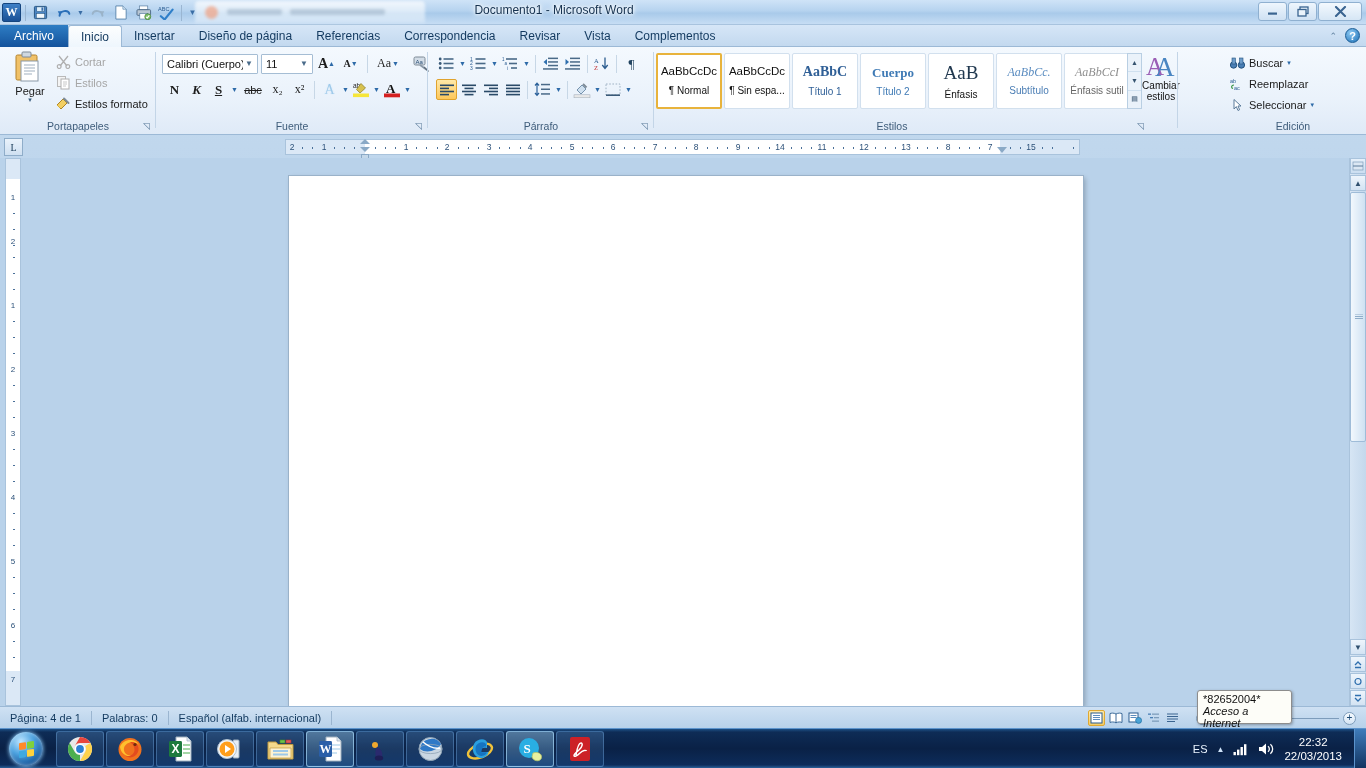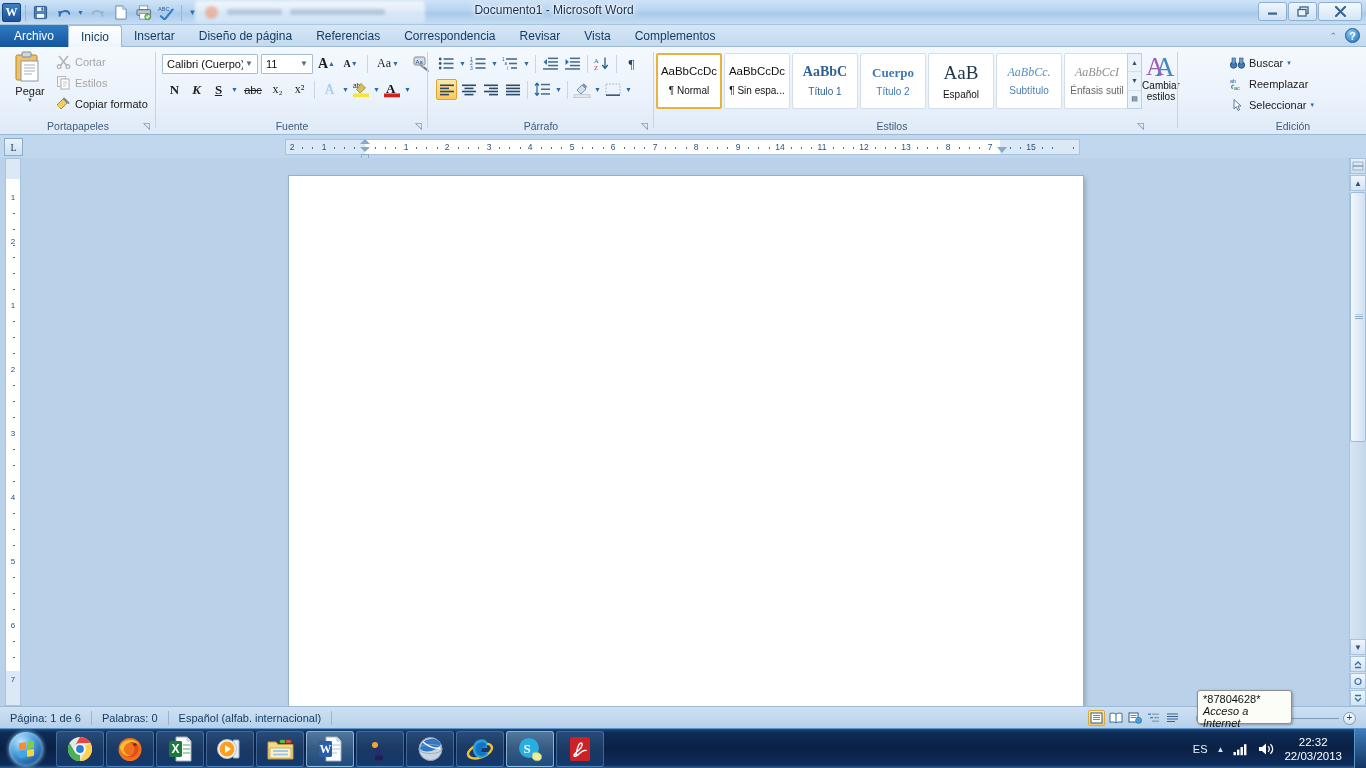--- a/index.html
+++ b/index.html
@@ -383,21 +383,21 @@
             <span>Estilos</span>
           </div>
           <div class="sm-row">
             <span class="ico">
               <svg width="15" height="15" viewBox="0 0 15 15">
                 <path d="M1 9 L7 3 L11 7 L5 13 Z" fill="#f2cf63" stroke="#ad8423"></path>
                 <path d="M8 2.5 L12.5 7" stroke="#7e8b97" stroke-width="2" stroke-linecap="round"></path>
                 <path d="M1 9 L4 12" stroke="#d9b23f" stroke-width="1"></path>
               </svg>
             </span>
-            <span>Copiar formato</span>
+            <span>Estilos formato</span>
           </div>
         </div>
       </div>
       <div class="glabel">Portapapeles</div>
       <div class="dlg">◹</div>
       <div class="gsep" style="right:0;"></div>
     </div>
 
     <div class="grp" style="left:156px; width:272px;">
       <div class="gbody">
@@ -651,21 +651,21 @@
           <div class="scell">
             <span class="sp" style="font-size:14px;font-weight:bold;color:#2f5f96;font-family:'Liberation Serif',serif;">AaBbC</span>
             <span class="sn" style="color:#2f5f96;">Título 1</span>
           </div>
           <div class="scell">
             <span class="sp" style="font-size:13px;font-weight:bold;color:#3f7ab5;font-family:'Liberation Serif',serif;">Cuerpo</span>
             <span class="sn" style="color:#3f7ab5;">Título 2</span>
           </div>
           <div class="scell">
             <span class="sp" style="font-size:19px;color:#20384f;font-family:'Liberation Serif',serif;">AaB</span>
-            <span class="sn">Español</span>
+            <span class="sn">Énfasis</span>
           </div>
           <div class="scell">
             <span class="sp" style="font-size:12px;font-style:italic;color:#5a8cc0;font-family:'Liberation Serif',serif;">AaBbCc.</span>
             <span class="sn" style="color:#4a7db4;">Subtítulo</span>
           </div>
           <div class="scell">
             <span class="sp" style="font-size:12px;font-style:italic;color:#8f8f8f;font-family:'Liberation Serif',serif;">AaBbCcI</span>
             <span class="sn" style="color:#666;">Énfasis sutil</span>
           </div>
         </div>
@@ -886,21 +886,21 @@
       </div>
       <div class="vs-btn" style="bottom:0px;">
         <svg width="10" height="9" viewBox="0 0 10 9">
             <path d="M2 1.5 H8 M2 4 L5 7 L8 4" stroke="#2f6fae" stroke-width="1.3" fill="none"></path>
           </svg>
       </div>
     </div>
   </div>
 
   <div class="statusbar">
-    <span class="sb-item">Página: 1 de 6</span>
+    <span class="sb-item">Página: 4 de 1</span>
     <span class="sb-sep"></span>
     <span class="sb-item">Palabras: 0</span>
     <span class="sb-sep"></span>
     <span class="sb-item">Español (alfab. internacional)</span>
     <span class="sb-sep"></span>
 
     <div class="viewbtns">
       <div class="vb on">
         <svg width="13" height="12" viewBox="0 0 13 12">
             <rect x="1" y="1" width="11" height="10" fill="#fff" stroke="#2a5c8f"></rect>
@@ -940,21 +940,21 @@
       <span class="zbtn">−</span>
       <span class="zline">
         <span class="mid"></span>
         <span class="zknob"></span>
       </span>
       <span class="zbtn">+</span>
     </div>
   </div>
 
   <div class="tooltip">
-    <div>*87804628*</div>
+    <div>*82652004*</div>
     <div class="t2">Acceso a Internet</div>
   </div>
 
 </div>
 
 <div class="taskbar">
 
   <div class="startbtn">
     <div class="orb">
       <div class="flag">

